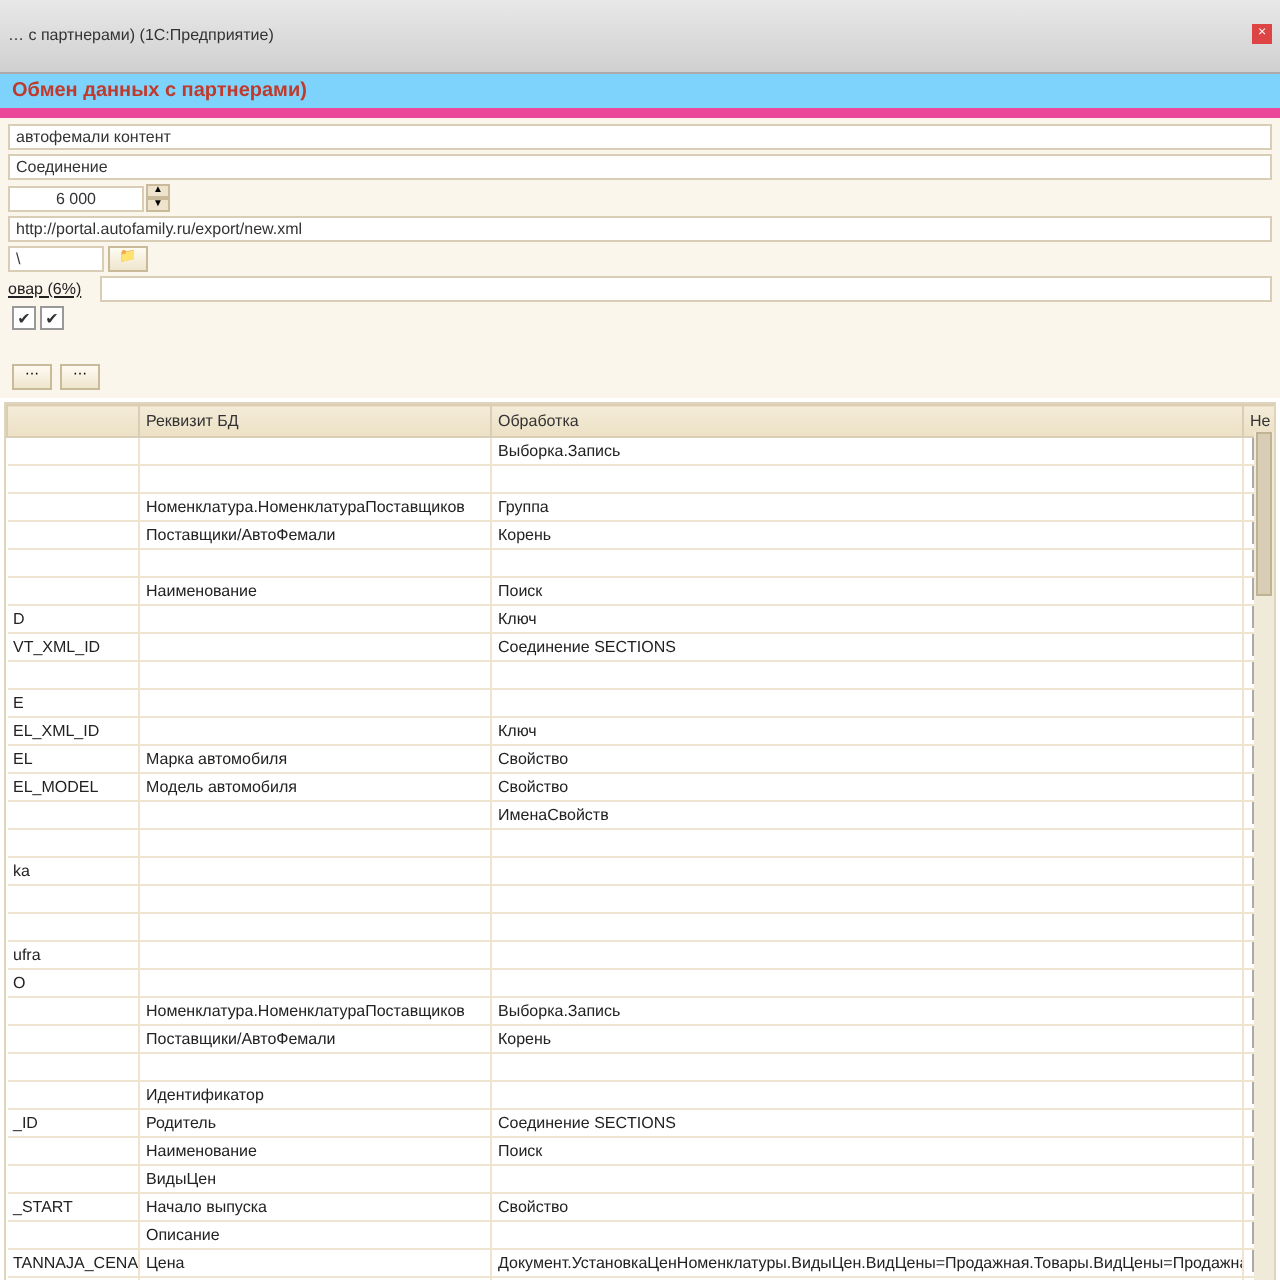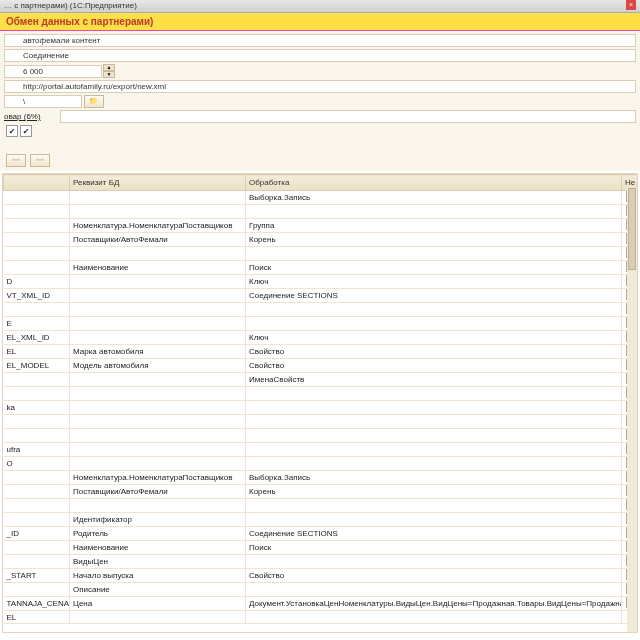--- a/index.html
+++ b/index.html
@@ -9,78 +9,78 @@
     font-size: 8px;
     background: #fff;
     width: 640px;
     height: 640px;
     overflow: hidden;
   }
   .titlebar {
     background: linear-gradient(#e8e8e8, #d0d0d0);
     height: 12px;
     line-height: 12px;
-    padding: 0 4px;
+    padding: 12px 4px;
     font-size: 8px;
     color: #333;
     border-bottom: 1px solid #aaa;
     display: flex;
     justify-content: space-between;
     gap: 40px;
   }
   .titlebar .close {
     width: 10px; height: 10px; background:#d44; color:#fff;
     text-align:center; line-height:10px; font-size:7px;
   }
   .header {
-    background: #fde047;
+    background: #7dd3fc;
     padding: 3px 6px;
     font-size: 10px;
     font-weight: bold;
     color: #c0392b;
-    border-bottom: 1px solid #ec4899;
+    border-bottom: 5px solid #ec4899;
   }
   .form-area {
     background: #fbf6ec;
     padding: 2px 0 2px 0;
   }
   .form-row {
     display: flex;
     align-items: center;
     padding: 1px 4px;
     min-height: 12px;
   }
   .form-input {
     background: #fff;
     border: 1px solid #d9cdb5;
     height: 11px;
     line-height: 11px;
-    padding: 0 18px;
+    padding: 0 3px;
     font-size: 8px;
     color: #333;
     flex: 1;
   }
-  .form-input.short { flex:0 0 60px; text-align:left; }
+  .form-input.short { flex:0 0 60px; text-align:center; }
   .spinner {
     display:inline-flex; flex-direction:column; margin-left:1px;
   }
   .spinner div { width:10px; height:5px; background:#eee3cc; border:1px solid #c9bb9a; font-size:5px; line-height:4px; text-align:center;}
   .btn {
     background: linear-gradient(#fefbf2,#efe5cd);
     border:1px solid #c9bb9a;
     height:11px; min-width:14px;
     font-size:7px; line-height:9px; text-align:center;
     margin-left:2px; padding:0 2px;
   }
   .checkbox {
     width:10px; height:10px; border:1px solid #999; background:#fff;
     display:inline-flex; align-items:center; justify-content:center;
     font-size:8px; color:#333; margin-left:2px;
   }
-  .label { color:#222; font-size:8px; padding-right:19px;text-decoration:underline;}
+  .label { color:#222; font-size:8px; padding-right:9px;text-decoration:underline;}
   .toolbar {
     display:flex; gap:2px; padding:2px 4px;
   }
   .table-wrap {
     border:1px solid #e0d4bd;
     margin: 2px 2px 0 2px;
     height: calc(640px - 182px);
     overflow: hidden;
     position:relative;
   }

